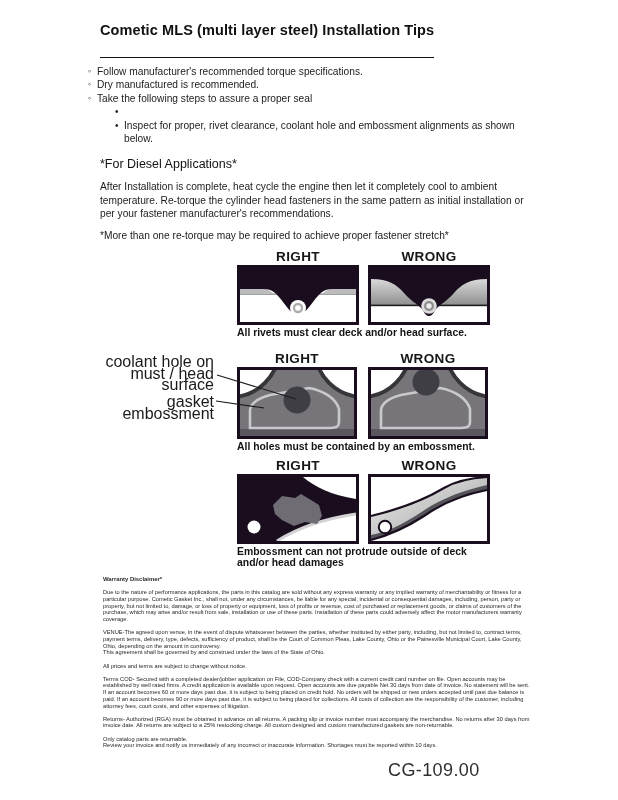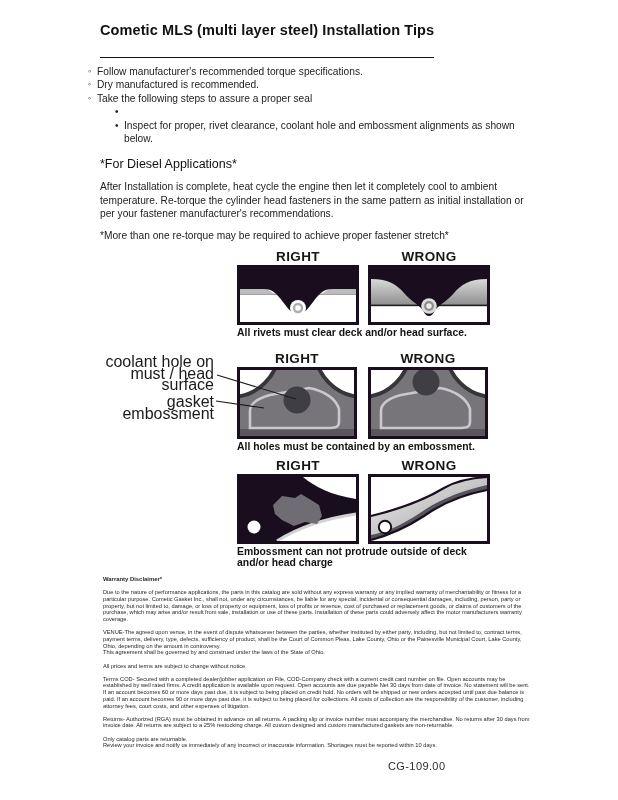--- a/index.html
+++ b/index.html
@@ -36,21 +36,21 @@
   .fb-2 svg+svg{margin-left:11px;}
   .fig-caption{margin-left:149px;margin-top:2px;font-size:10.4px;font-weight:700;line-height:11.5px;color:#141414;}
   .side-label{position:absolute;left:0;width:126px;text-align:right;font-size:16px;line-height:11.5px;color:#1a1a1a;}
   .sl-coolant{top:5px;}
   .sl-emboss{top:45px;}
   .leader-overlay{position:absolute;left:0;top:0;pointer-events:none;}
   .legal{position:absolute;left:103px;top:576px;width:430px;font-size:5.7px;line-height:6.7px;color:#272727;}
   .legal-head{font-weight:700;font-size:5.9px;}
   .legal-block{margin-top:6.5px;}
   .legal-line{margin-top:0;}
-  .footer-code{position:absolute;left:388px;top:760px;font-size:11px;letter-spacing:0.4px;color:#2e2e2e;}
+  .footer-code{position:absolute;left:388px;top:760px;font-size:18px;letter-spacing:0.4px;color:#2e2e2e;}
 </style>
 </head>
 <body>
 
 <div class="content">
 
   <div class="doc-title">Cometic MLS (multi layer steel) Installation Tips</div>
 
   <div class="bullets">
     <div class="b-row">
@@ -193,21 +193,21 @@
         <path d="M3,42 C28,36 56,26 76,14 C88,7 102,4 119,3 L119,16 C98,20 76,28 56,42 C36,55 18,62 3,66 Z" fill="url(#g3)"></path>
         <path d="M3,66 C18,62 36,55 56,42 C76,28 98,20 119,16 L119,11 C96,16 72,25 52,39 C34,51 18,58 3,61 Z" fill="#55535a"></path>
         <path d="M3,42 C28,36 56,26 76,14 C88,7 102,4 119,3" stroke="#190d1e" stroke-width="2.2" fill="none"></path>
         <path d="M3,66 C18,62 36,55 56,42 C76,28 98,20 119,16" stroke="#190d1e" stroke-width="2.2" fill="none"></path>
         <circle cx="17" cy="53" r="6.2" fill="#ffffff" stroke="#190d1e" stroke-width="2"></circle>
         <rect x="1.5" y="1.5" width="119" height="67" fill="none" stroke="#190d1e" stroke-width="3"></rect>
       </svg>
     </div>
     <div class="fig-caption">
       <div>Embossment can not protrude outside of deck</div>
-      <div>and/or head charge</div>
+      <div>and/or head damages</div>
     </div>
   </div>
 
 </div>
 
 <div class="legal">
   <div class="legal-head">Warranty Disclaimer*</div>
   <div class="legal-block">Due to the nature of performance applications, the parts in this catalog are sold without any express warranty or any implied warranty of merchantability or fitness for a particular purpose.  Cometic Gasket Inc., shall not, under any circumstances, be liable for any special, incidental or consequential damages, including, person, party or property, but not limited to, damage, or loss of property or equipment, loss of profits or revenue, cost of purchased or replacement goods, or claims of customers of the purchase, which may arise and/or result from sale, installation or use of these parts.  Installation of these parts could adversely affect the motor manufacturers warranty coverage.</div>
   <div class="legal-block">
     <div class="legal-line">VENUE-The agreed upon venue, in the event of dispute whatsoever between the parties, whether instituted by either party, including, but not limited to, contract terms, payment terms, delivery, type, defects, sufficiency of product, shall be the Court of Common Pleas, Lake County, Ohio or the Painesville Municipal Court, Lake County, Ohio, depending on the amount in controversy.</div>

